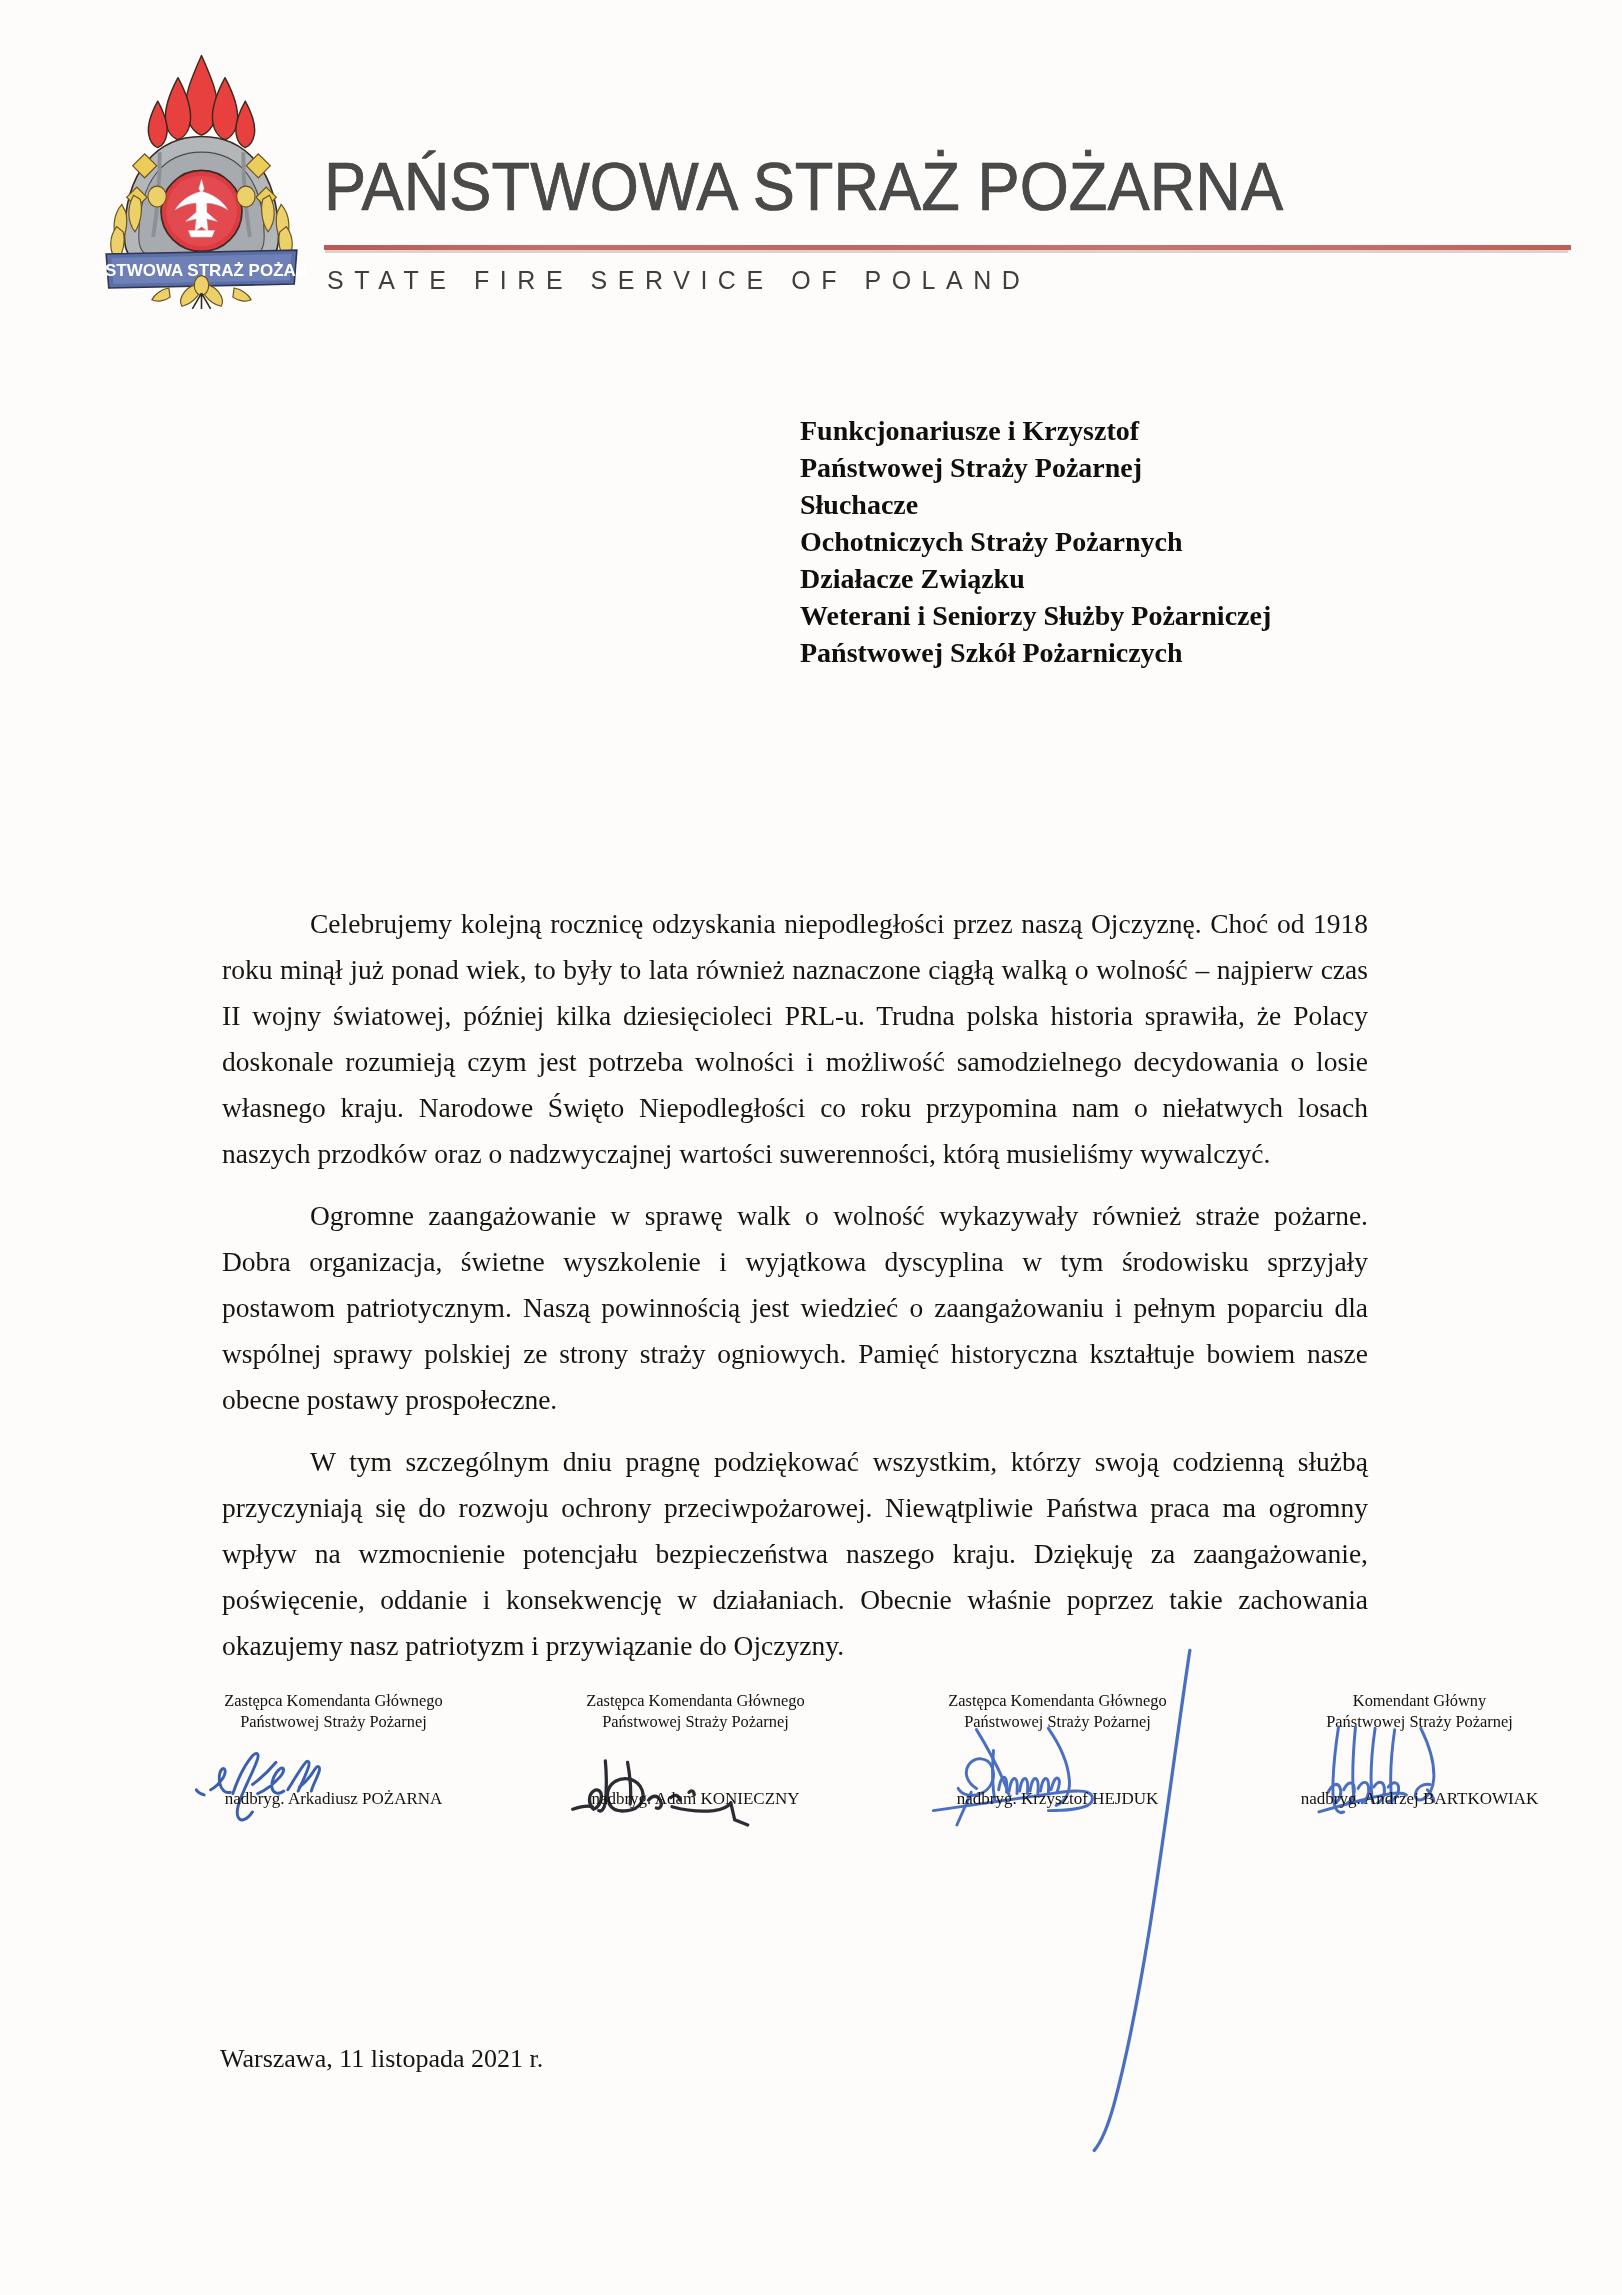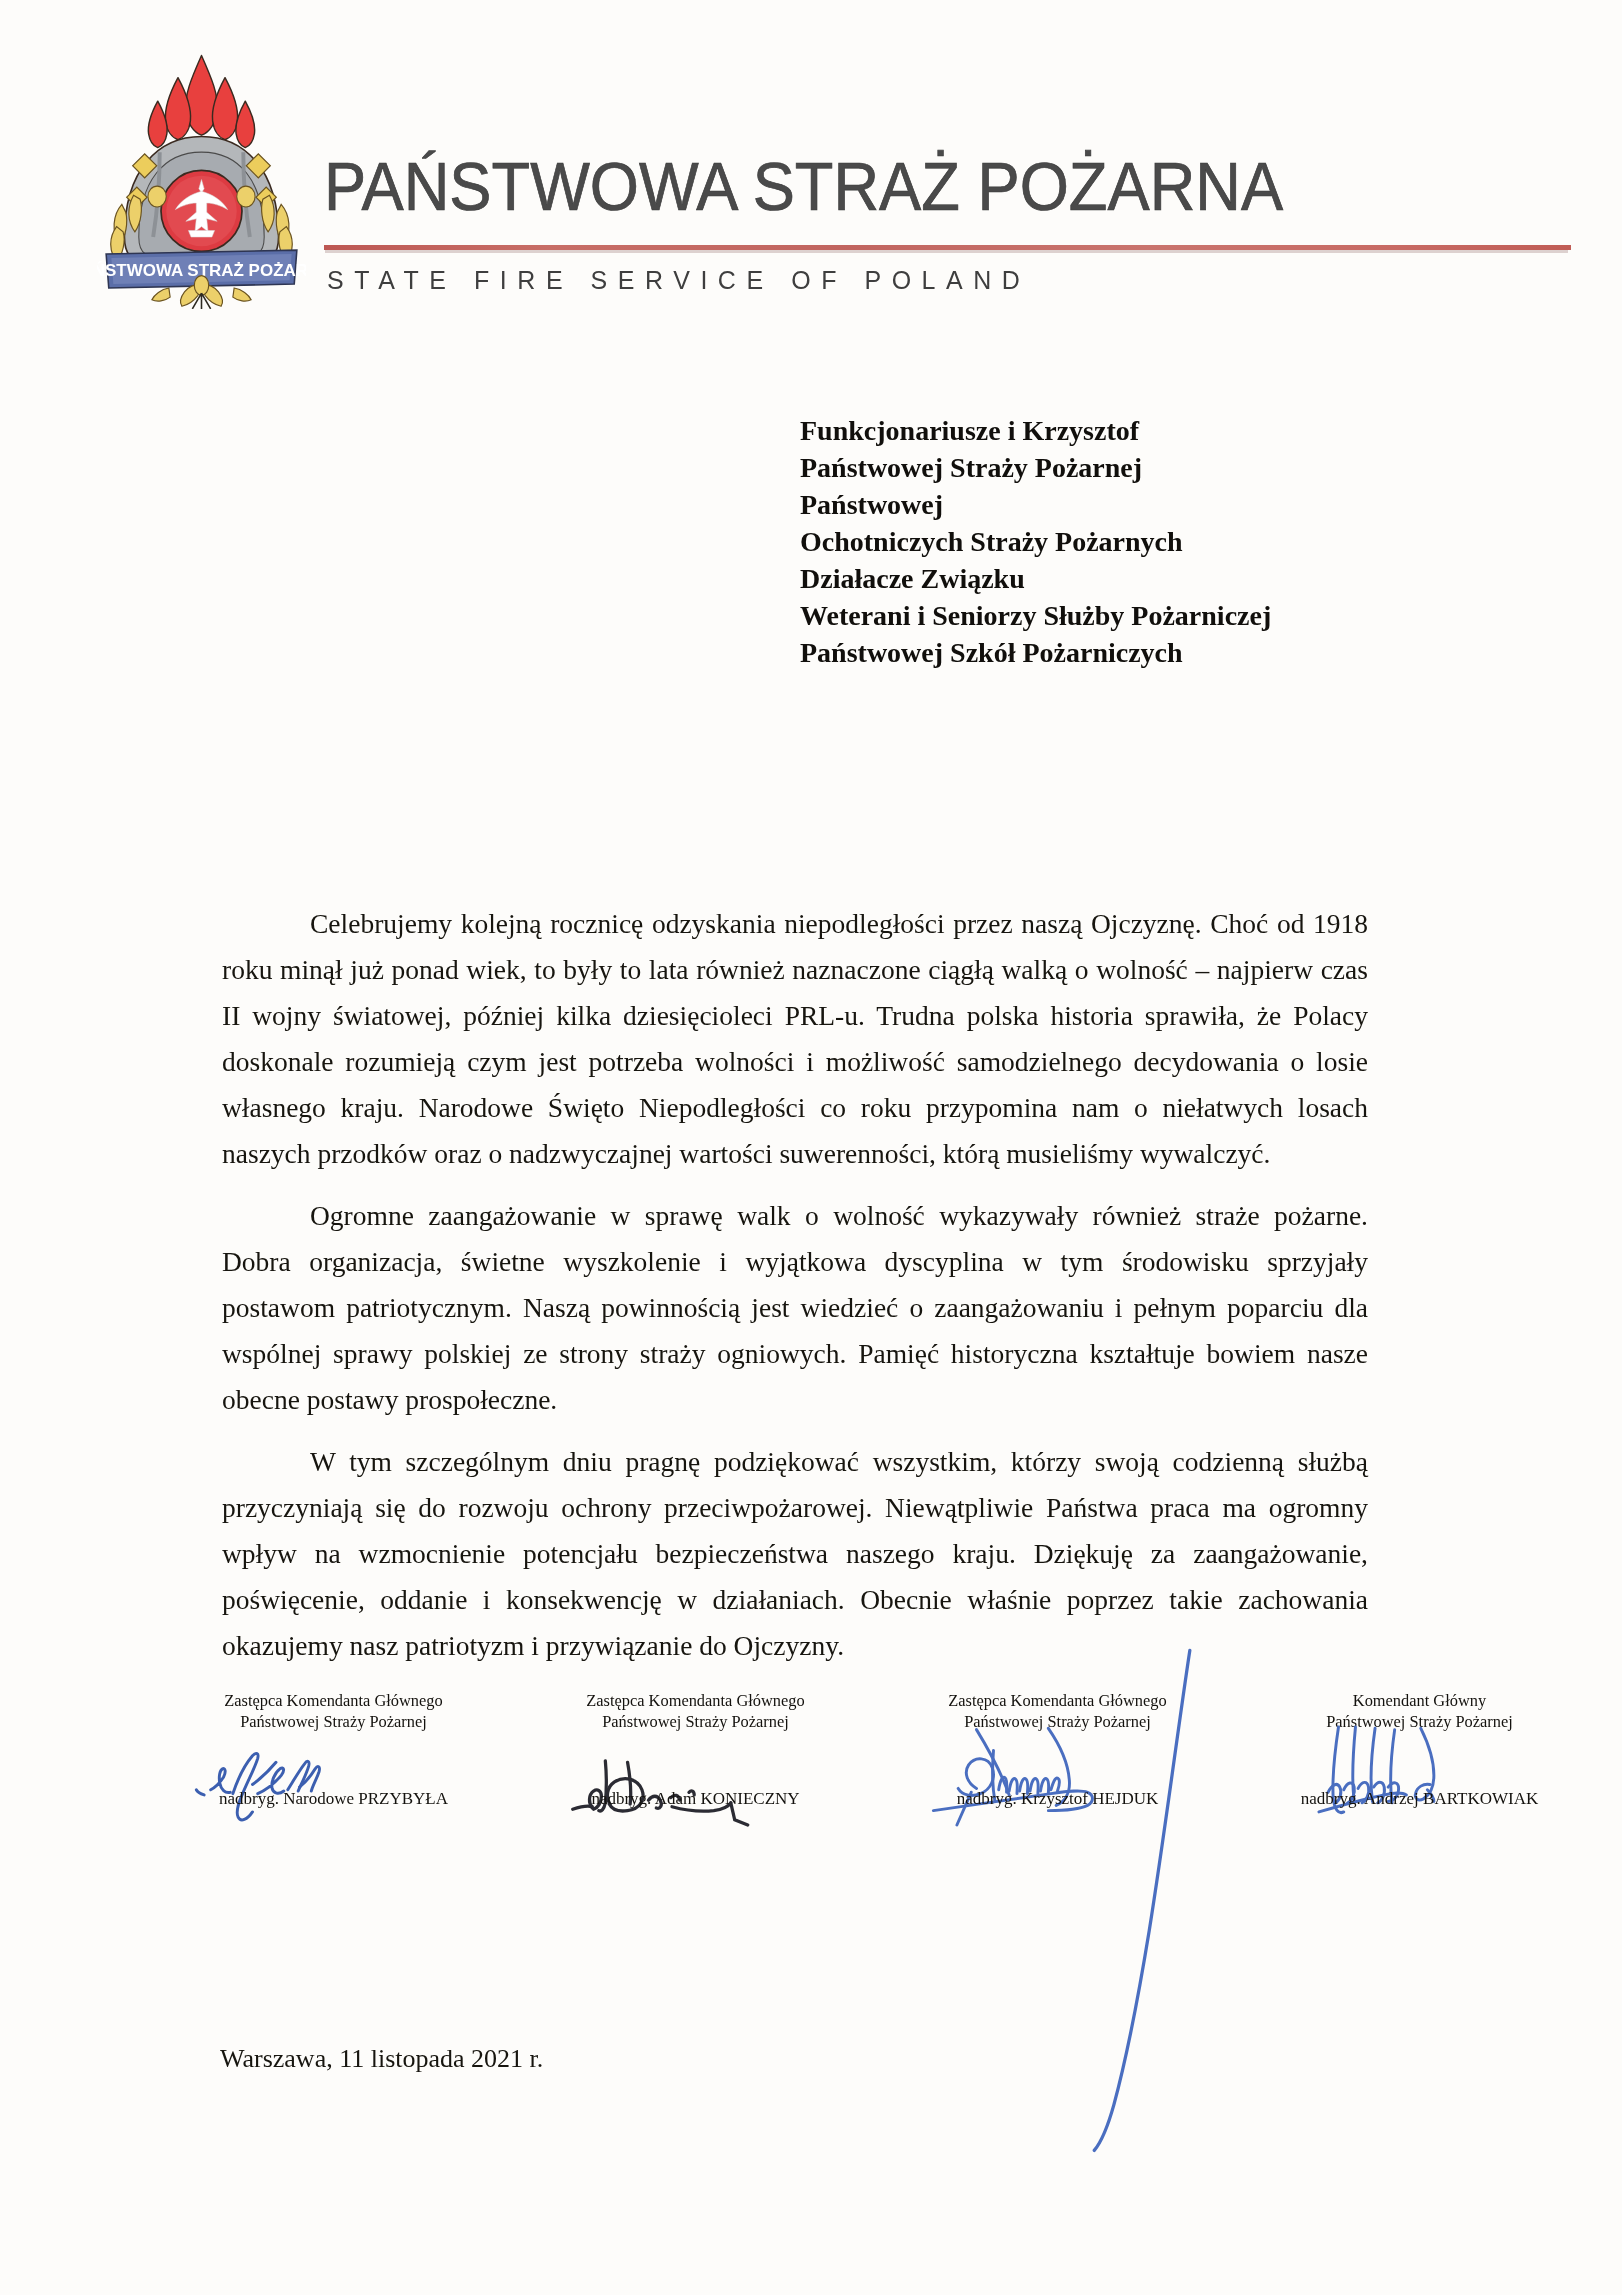--- a/index.html
+++ b/index.html
@@ -264,21 +264,21 @@
 
     <div class="head-rule-shadow"></div>
     <div class="head-rule"></div>
 
     <div class="head-sub">STATE FIRE SERVICE OF POLAND</div>
   </div>
 
   <div class="addressee">
     <div>Funkcjonariusze i Krzysztof</div>
     <div>Państwowej Straży Pożarnej</div>
-    <div>Państwowej</div>
+    <div>Słuchacze</div>
     <div>Ochotniczych Straży Pożarnych</div>
     <div>Działacze Związku</div>
     <div>Weterani i Seniorzy Służby Pożarniczej</div>
     <div>Państwowej Szkół Pożarniczych</div>
   </div>
 
   <div class="body-copy">
     <p>Celebrujemy kolejną rocznicę odzyskania niepodległości przez naszą Ojczyznę. Choć od 1918 roku minął już ponad wiek, to były to lata również naznaczone ciągłą walką o wolność – najpierw czas II wojny światowej, później kilka dziesięcioleci PRL-u. Trudna polska historia sprawiła, że Polacy doskonale rozumieją czym jest potrzeba wolności i możliwość samodzielnego decydowania o losie własnego kraju. Narodowe Święto Niepodległości co roku przypomina nam o niełatwych losach naszych przodków oraz o nadzwyczajnej wartości suwerenności, którą musieliśmy wywalczyć.</p>
     <p>Ogromne zaangażowanie w sprawę walk o wolność wykazywały również straże pożarne. Dobra organizacja, świetne wyszkolenie i wyjątkowa dyscyplina w tym środowisku sprzyjały postawom patriotycznym. Naszą powinnością jest wiedzieć o zaangażowaniu i pełnym poparciu dla wspólnej sprawy polskiej ze strony straży ogniowych. Pamięć historyczna kształtuje bowiem nasze obecne postawy prospołeczne.</p>
     <p>W tym szczególnym dniu pragnę podziękować wszystkim, którzy swoją codzienną służbą przyczyniają się do rozwoju ochrony przeciwpożarowej. Niewątpliwie Państwa praca ma ogromny wpływ na wzmocnienie potencjału bezpieczeństwa naszego kraju. Dziękuję za zaangażowanie, poświęcenie, oddanie i konsekwencję w działaniach. Obecnie właśnie poprzez takie zachowania okazujemy nasz patriotyzm i przywiązanie do Ojczyzny.</p>
@@ -301,21 +301,21 @@
             <path d="M134 102 C148 96 160 86 170 74 C176 66 174 60 168 64
                      C160 70 154 84 156 94 C158 102 166 104 174 98"></path>
             <path d="M180 96 C190 80 198 66 206 56 C210 50 214 52 212 60
                      C208 74 200 88 196 98"></path>
             <path d="M198 92 C208 84 216 74 222 64 C226 58 230 60 228 68
                      C224 80 218 90 216 98"></path>
             <path d="M52 104 C46 102 42 100 40 96"></path>
           </g>
         </svg>
       </div>
-      <div class="sig-name">nadbryg. Narodowe PRZYBYŁA</div>
+      <div class="sig-name">nadbryg. Arkadiusz POŻARNA</div>
     </div>
 
     <div class="sig-col">
       <div class="sig-role">Zastępca Komendanta Głównego</div>
       <div class="sig-role">Państwowej Straży Pożarnej</div>
       <div class="sig-ink">
         <svg viewBox="0 0 500 150" xmlns="http://www.w3.org/2000/svg">
           <g fill="none" stroke="#2b2b33" stroke-width="5" stroke-linecap="round">
             <path d="M92 124 C86 116 86 104 94 98 C100 94 106 98 106 106
                      C106 116 100 124 94 126"></path>

